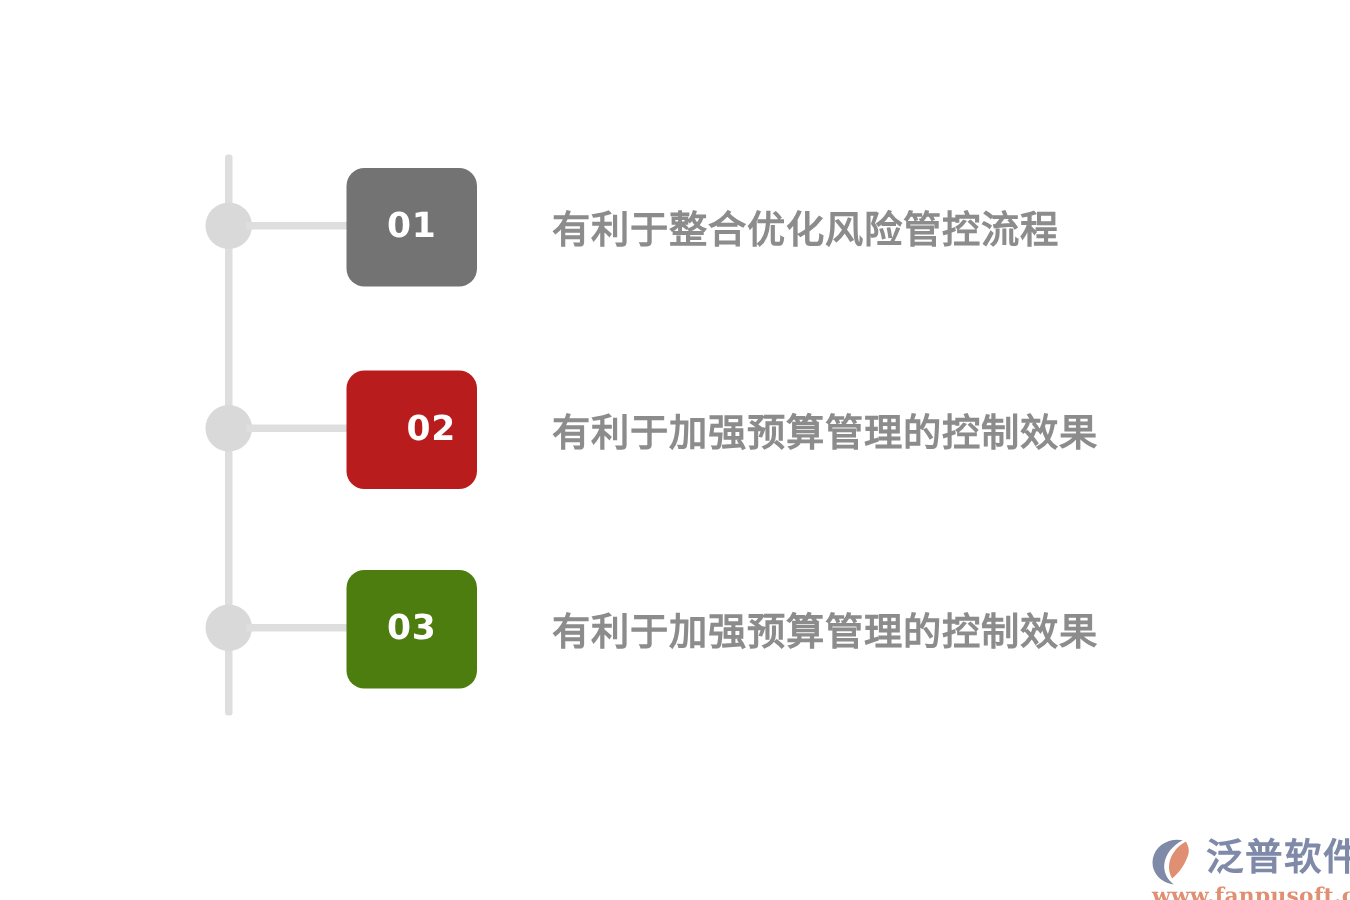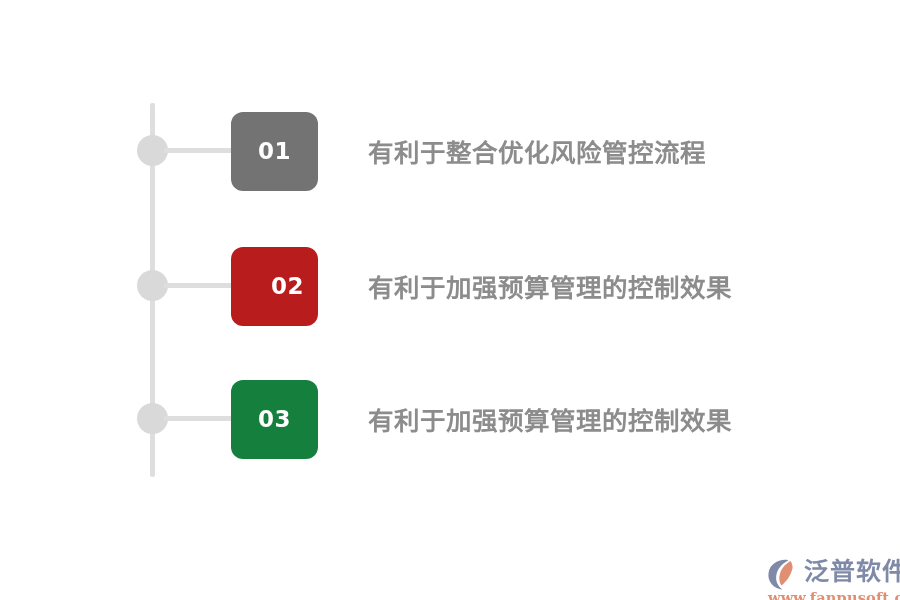--- a/index.html
+++ b/index.html
@@ -162,21 +162,21 @@
     <div class="node-connector" style="background: rgb(222, 222, 222);"></div>
     <div class="number-badge" style="background: #b91c1c; padding-left: 26px;">
       <span class="badge-number" style="color: rgb(255, 255, 255);">02</span>
     </div>
     <div class="row-caption" style="color: rgb(140, 140, 140);">有利于加强预算管理的控制效果</div>
   </div>
 
   <div class="timeline-row row-2">
     <div class="node-dot" style="background: rgb(217, 217, 217);"></div>
     <div class="node-connector" style="background: rgb(222, 222, 222);"></div>
-    <div class="number-badge" style="background: #15803d;">
+    <div class="number-badge" style="background: #4d7c0f;">
       <span class="badge-number" style="color: rgb(255, 255, 255);">03</span>
     </div>
     <div class="row-caption" style="color: rgb(140, 140, 140);">有利于加强预算管理的控制效果</div>
   </div>
 
   <div class="brand-logo">
     <div class="brand-mark">
       <svg width="36" height="32" viewBox="0 0 36 32" aria-hidden="true">
         <path d="M22.5 2.2 C13.5 0.4, 4.2 5.6, 2.6 14.4 C1.0 23.2, 7.6 30.6, 16.4 31.6 C12.2 28.2, 9.6 23.6, 10.2 18.2 C10.9 11.4, 15.8 5.6, 22.5 2.2 Z" fill="#7f8aa8"></path>
         <path d="M24.6 3.0 C18.6 6.4, 14.2 11.6, 13.4 18.4 C13.0 21.8, 13.8 25.0, 15.4 27.6 C20.6 23.4, 24.6 17.6, 26.4 10.8 C27.0 8.2, 25.9 5.2, 24.6 3.0 Z" fill="#e08f72"></path>

